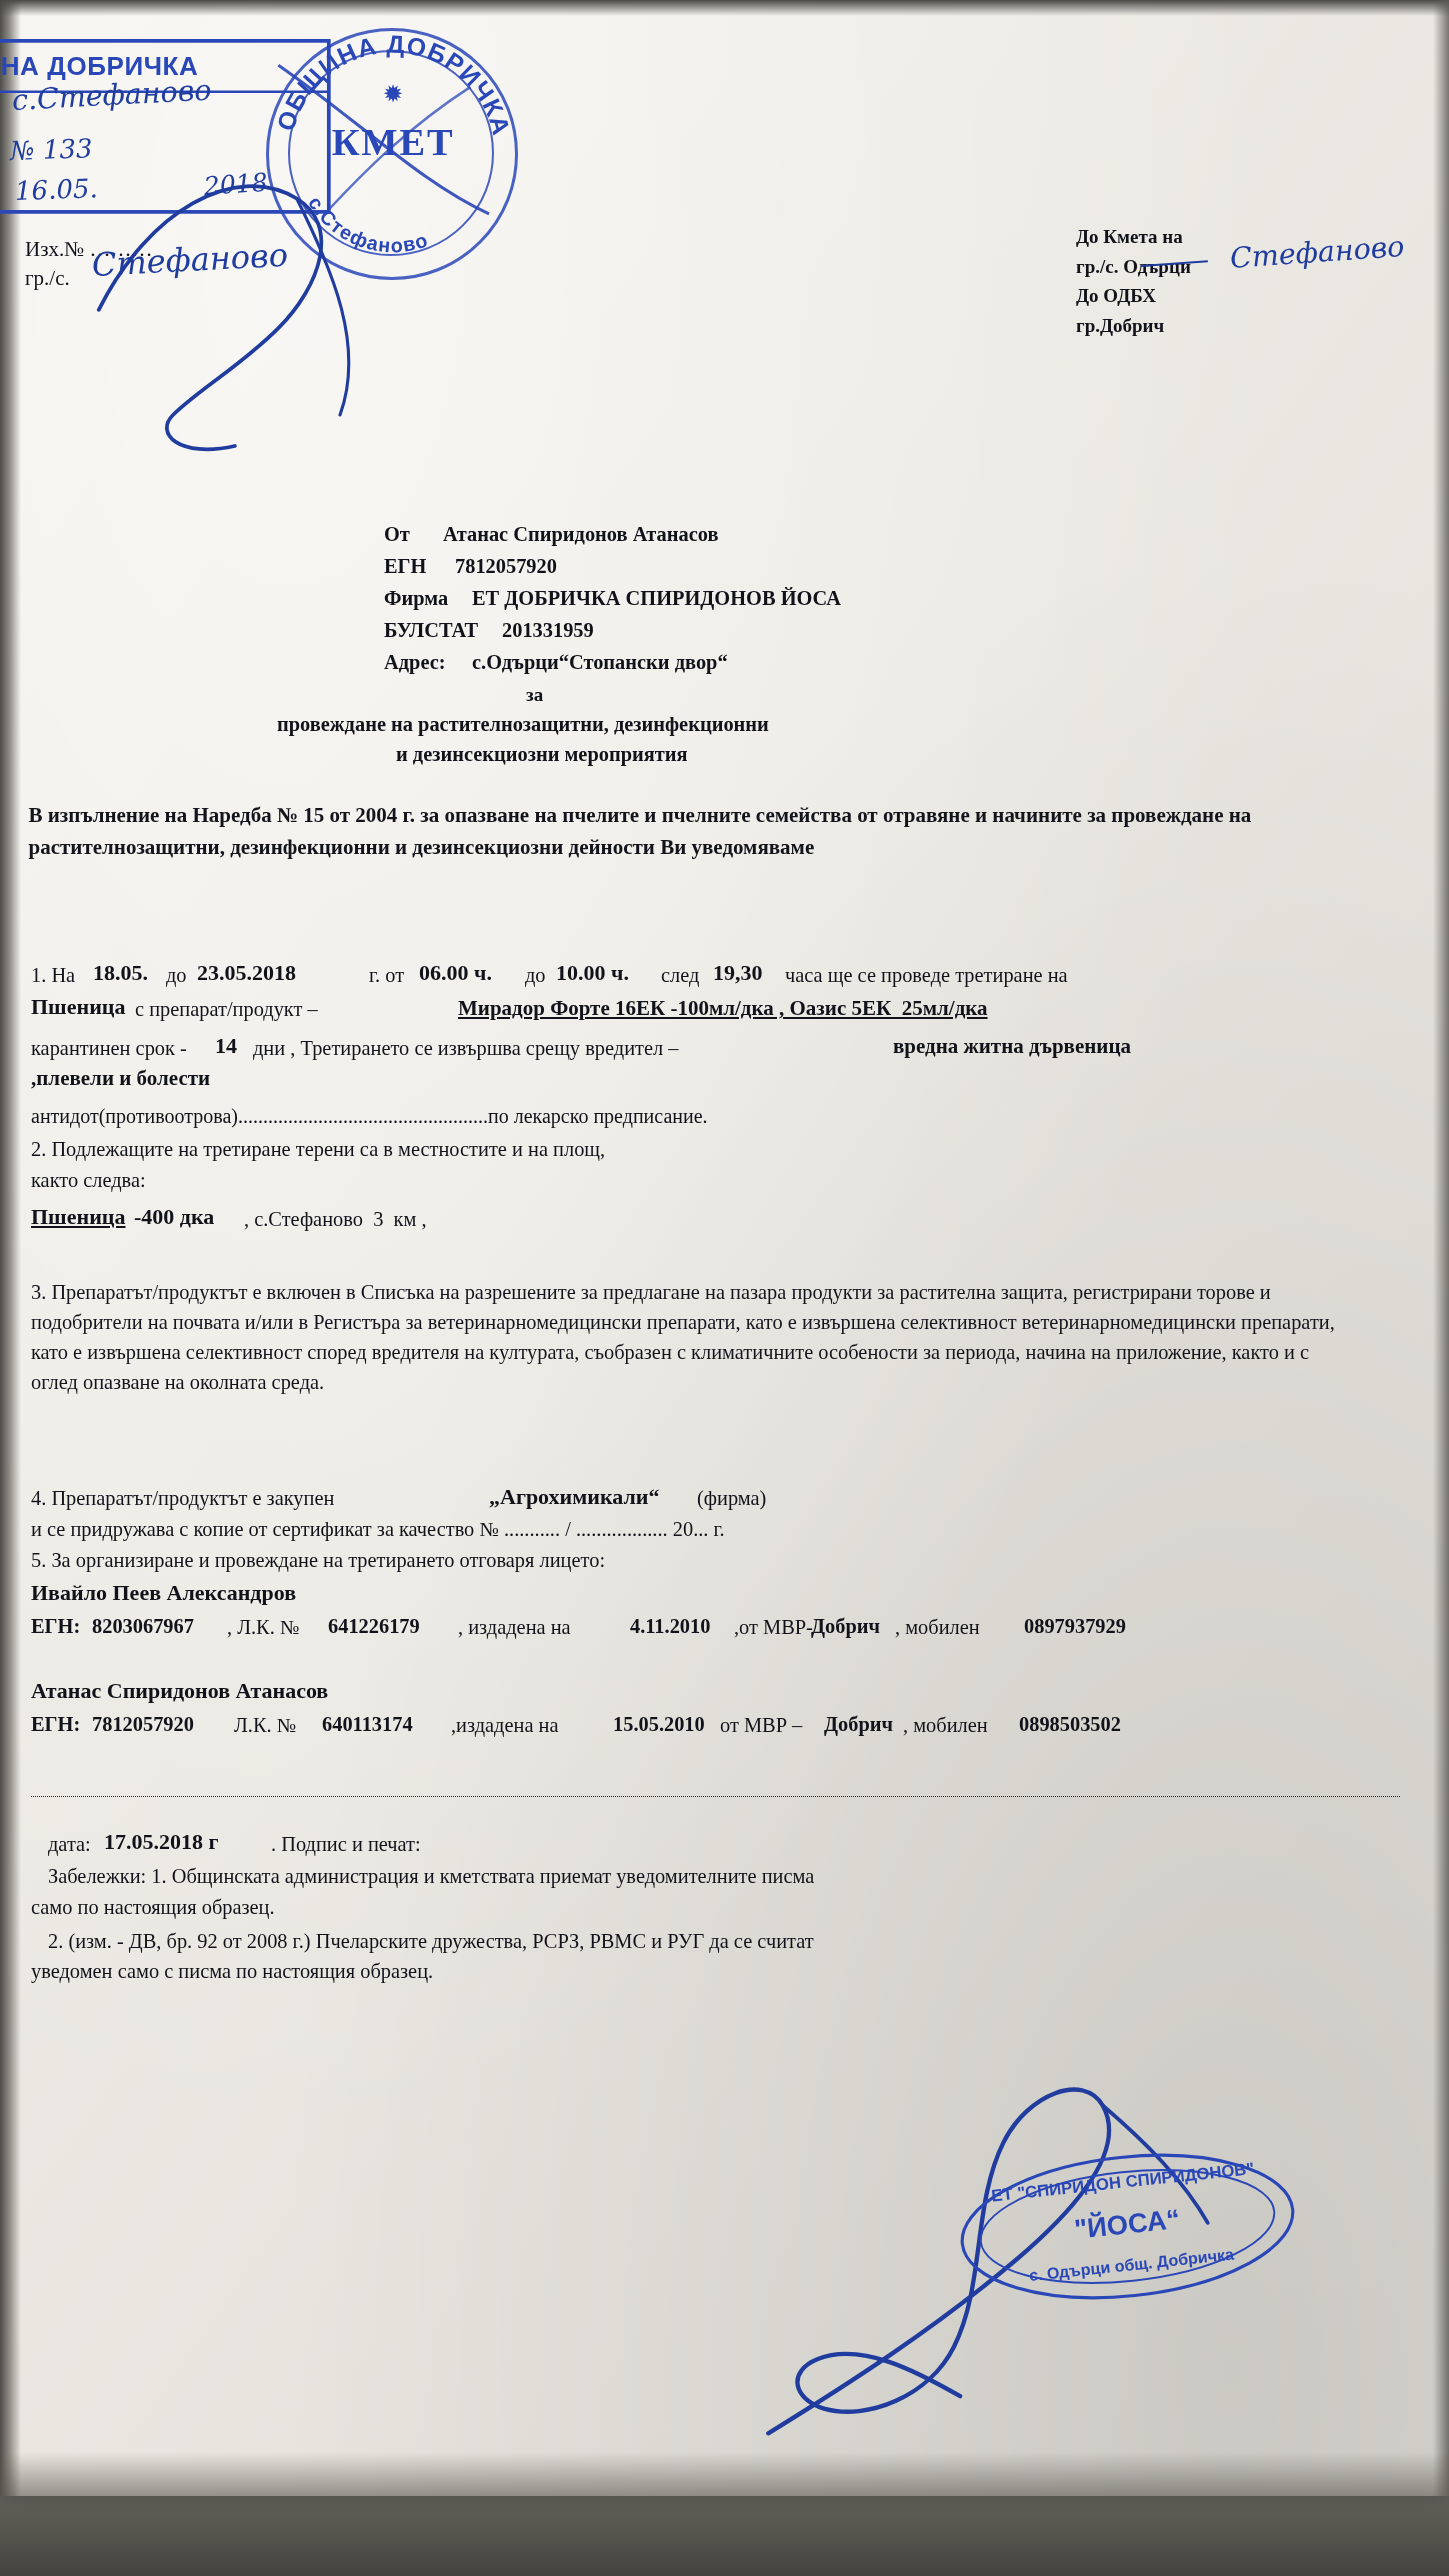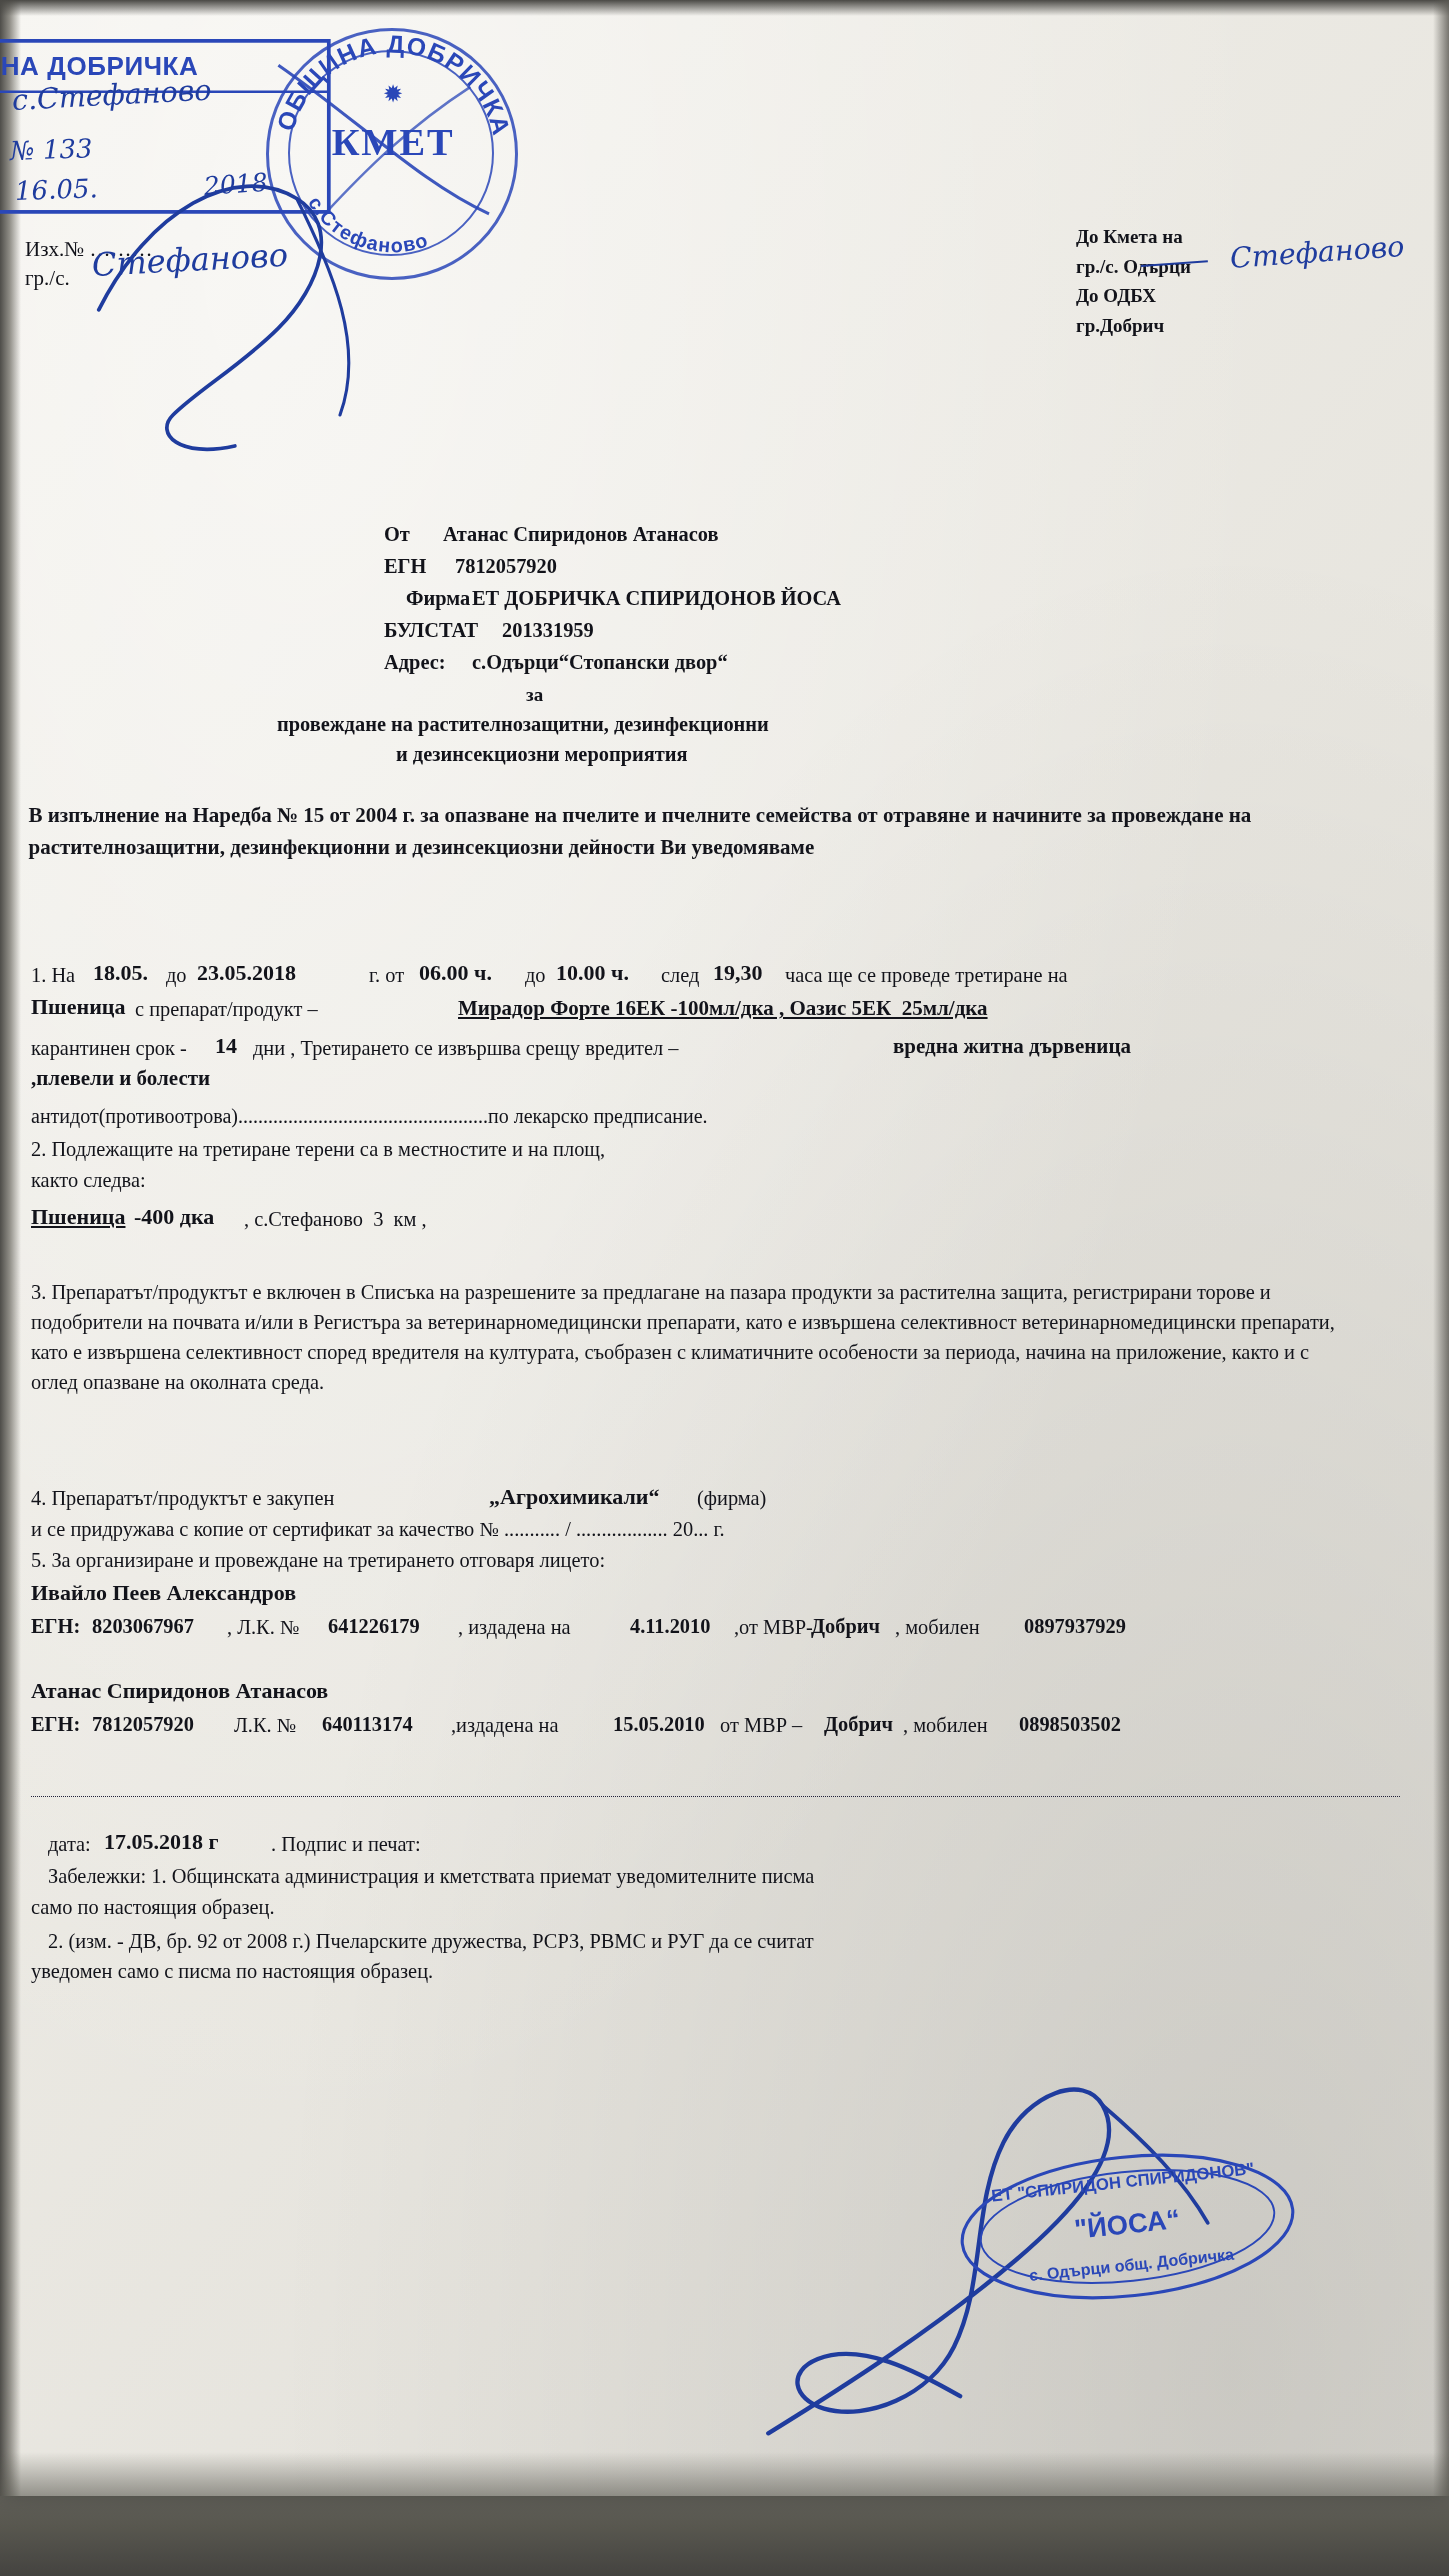--- a/index.html
+++ b/index.html
@@ -154,21 +154,21 @@
       <div class="t sz31 b" style="left:1076px; top:285px;">До ОДБХ</div>
       <div class="t sz31 b" style="left:1076px; top:315px;">гр.Добрич</div>
 
 
       <div class="t sz33 b" style="left:384px; top:523px;">От</div>
       <div class="t sz33 b" style="left:443px; top:523px;">Атанас Спиридонов Атанасов</div>
 
       <div class="t sz33 b" style="left:384px; top:555px;">ЕГН</div>
       <div class="t sz33 b" style="left:455px; top:555px;">7812057920</div>
 
-      <div class="t sz33 b" style="left:384px; top:587px;margin-left:22px;">Фирма</div>
+      <div class="t sz33 b" style="left:384px; top:587px;">Фирма</div>
       <div class="t sz33 b" style="left:472px; top:587px;">ЕТ ДОБРИЧКА СПИРИДОНОВ ЙОСА</div>
 
       <div class="t sz33 b" style="left:384px; top:619px;">БУЛСТАТ</div>
       <div class="t sz33 b" style="left:502px; top:619px;">201331959</div>
 
       <div class="t sz33 b" style="left:384px; top:651px;">Адрес:</div>
       <div class="t sz33 b" style="left:472px; top:651px;">с.Одърци“Стопански двор“</div>
 
       <div class="t sz31 b" style="left:526px; top:684px;">за</div>
 

